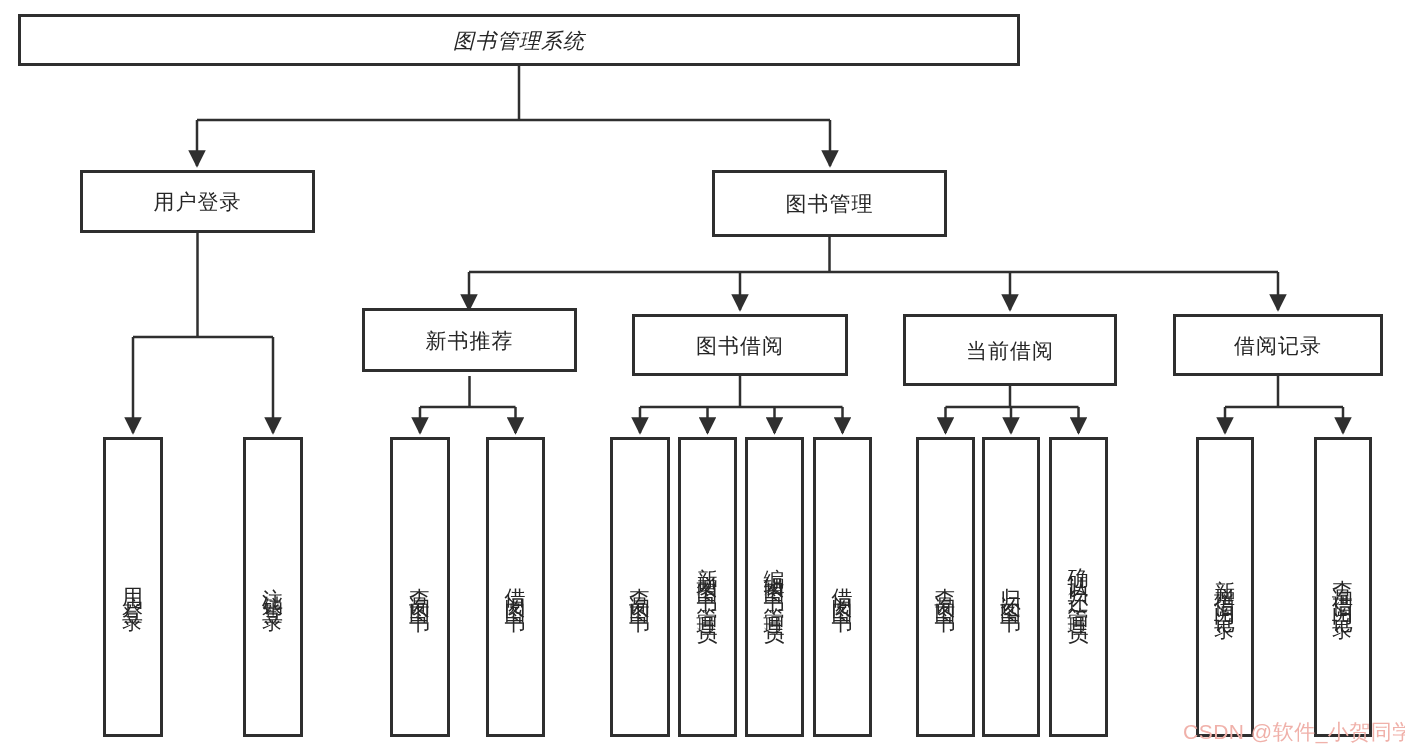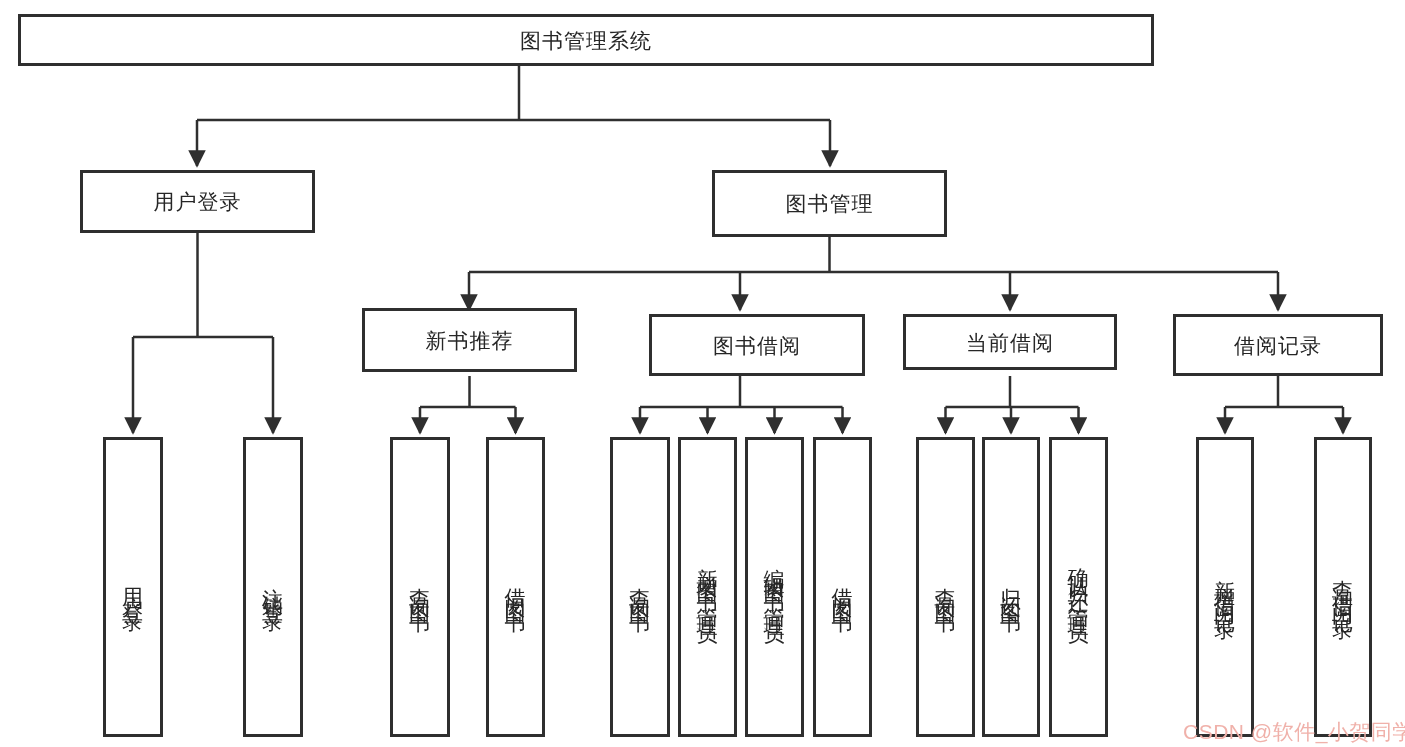--- a/index.html
+++ b/index.html
@@ -102,28 +102,28 @@
     <path d="M945.5 407 V433" marker-end="url(#arrow)"></path>
     <path d="M1011 407 V433" marker-end="url(#arrow)"></path>
     <path d="M1078.5 407 V433" marker-end="url(#arrow)"></path>
 
     <path d="M1278 376 V407"></path>
     <path d="M1225 407 H1343"></path>
     <path d="M1225 407 V433" marker-end="url(#arrow)"></path>
     <path d="M1343 407 V433" marker-end="url(#arrow)"></path>
   </svg>
 
-  <div class="node" style="left:18px; top:14px; width:1136px; height:52px;">图书管理系统</div>
+  <div class="node" style="left:18px; top:14px; width:1002px; height:52px;font-style:italic;">图书管理系统</div>
 
   <div class="node" style="left:80px; top:170px; width:235px; height:63px;">用户登录</div>
   <div class="node" style="left:712px; top:170px; width:235px; height:67px;">图书管理</div>
 
   <div class="node" style="left:362px; top:308px; width:215px; height:64px;">新书推荐</div>
-  <div class="node" style="left:632px; top:314px; width:216px; height:62px;margin-left:17px;">图书借阅</div>
-  <div class="node" style="left:903px; top:314px; width:214px; height:56px;">当前借阅</div>
+  <div class="node" style="left:632px; top:314px; width:216px; height:62px;">图书借阅</div>
+  <div class="node" style="left:903px; top:314px; width:214px; height:72px;">当前借阅</div>
   <div class="node" style="left:1173px; top:314px; width:210px; height:62px;">借阅记录</div>
 
   <div class="node v" style="left:103px; top:437px; width:60px; height:300px;">用户登录</div>
   <div class="node v" style="left:243px; top:437px; width:60px; height:300px;">注销登录</div>
 
   <div class="node v" style="left:390px; top:437px; width:60px; height:300px;">查询图书</div>
   <div class="node v" style="left:486px; top:437px; width:59px; height:300px;">借阅图书</div>
 
   <div class="node v" style="left:610px; top:437px; width:60px; height:300px;">查询图书</div>
   <div class="node v" style="left:678px; top:437px; width:59px; height:300px;">新增图书（管理员）</div>

